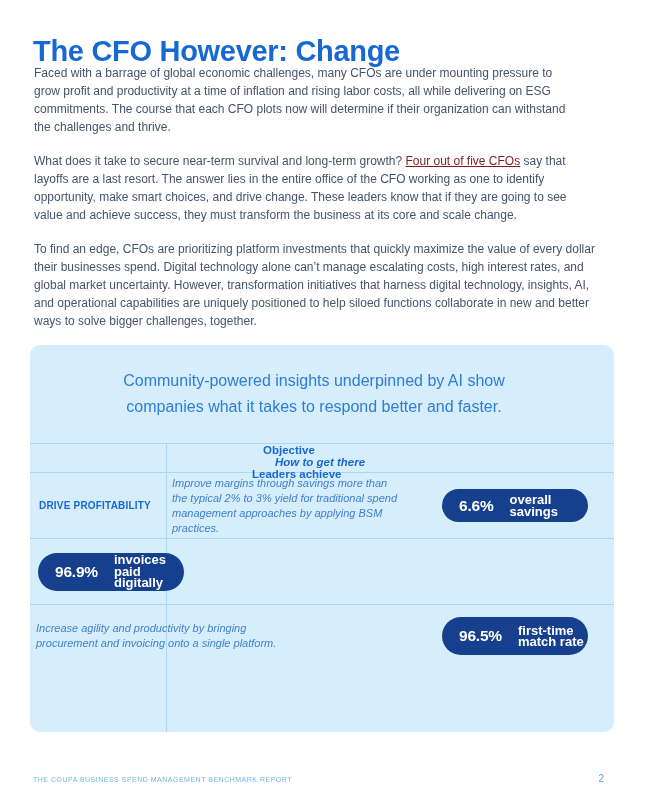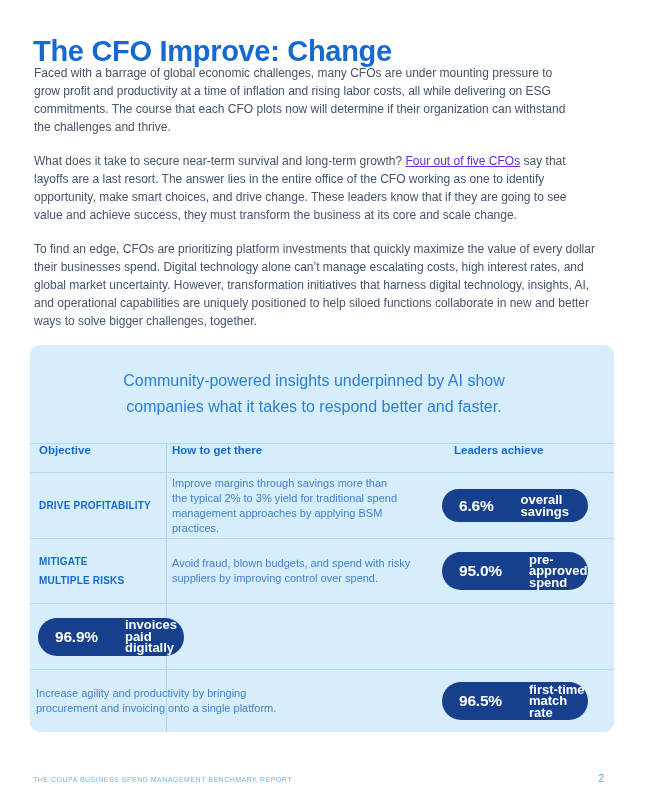--- a/index.html
+++ b/index.html
@@ -9,75 +9,75 @@
   }
   .page-title {
     position:absolute; left:33px; top:16px;
     font-size:29px; font-weight:bold; color:#1769d2; letter-spacing:-0.3px;
   }
   .body-copy {
     position:absolute; left:34px; top:64px; width:604px;
     font-size:12px; line-height:18px; color:#45546b;
   }
   .body-copy p { margin:0 0 16px 0; white-space:pre-line; }
-  .inline-link { color:#6d28d9; text-decoration:underline; cursor:pointer; }
+  .inline-link { color:#7f1d1d; text-decoration:underline; cursor:pointer; }
 
   .callout {
     position:absolute; left:30px; top:345px; width:584px; height:387px;
     background:#d6edfb; border-radius:10px;
   }
   .callout-heading {
     position:absolute; top:23px; left:0; right:16px; text-align:center;
     font-size:16px; line-height:26px; color:#2e7dd6; white-space:pre-line;
   }
   .divider-v {
     position:absolute; left:136px; top:98px; bottom:0; width:1px; background:#abd7f3;
   }
   .ctable { position:absolute; top:98px; left:0; right:0; bottom:0; }
   .thead {
-    display:flex; height:30px; box-sizing:border-box;
+    display:flex; align-items:center; height:30px; box-sizing:border-box;
     border-top:1px solid #abd7f3; border-bottom:1px solid #abd7f3;
-    font-size:11.5px; font-weight:bold; color:#1769d2;
+    font-size:11.5px; font-weight:bold; color:#1769d2;flex-direction:column;
   }
   .col-obj  { flex:none; width:136px; padding-left:9px;  box-sizing:border-box; }
-  .col-how  { flex:1;  padding-left:6px; padding-right:10px; box-sizing:border-box; }
+  .col-how  { flex:1;  padding-left:6px; padding-right:10px; box-sizing:border-box;font-style:italic; }
   .col-lead { flex:none; width:180px; box-sizing:border-box; }
   .thead .col-lead { padding-left:20px; }
   .trow { display:flex; align-items:center; border-bottom:1px solid #abd7f3; box-sizing:border-box; }
   .trow.r1 { height:66px; } .trow.r2 { height:65px; }
   .trow.r3 { height:66px; } .trow.r4 { height:62px; border-bottom:none; }
   .obj-label {
     font-size:10px; font-weight:bold; color:#1769d2;
     line-height:19px; letter-spacing:0.2px; white-space:pre-line;
   }
   .how-text { font-size:11px; color:#4181cd; line-height:15px; white-space:pre-line; }
   .pill {
     margin-left:8px; width:146px; box-sizing:border-box; background:#16408e;
     border-radius:20px; color:#ffffff; display:flex; align-items:center;
-    padding-left:17px; gap:27px;
+    padding-left:17px; gap:16px;
   }
   .pill.short { height:33px; }
   .pill.tall  { height:38px; }
   .pill-stat  { font-size:15.5px; font-weight:bold; letter-spacing:-0.2px; }
   .pill-label { font-size:13px; font-weight:bold; line-height:11.5px; white-space:pre-line; }
 
   .footer-title {
     position:absolute; left:33px; top:776px;
     font-size:7px; letter-spacing:0.5px; color:#74b5e5;
   }
   .footer-page {
     position:absolute; right:42px; top:773px; font-size:10px; color:#5ca3da;
   }
 </style>
 </head>
 <body>
 
 <div class="page">
 
-  <h1 class="page-title">The CFO Improve: Change</h1>
+  <h1 class="page-title">The CFO However: Change</h1>
 
   <div class="body-copy">
     <p>Faced with a barrage of global economic challenges, many CFOs are under mounting pressure to
 grow profit and productivity at a time of inflation and rising labor costs, all while delivering on ESG
 commitments. The course that each CFO plots now will determine if their organization can withstand
 the challenges and thrive.</p>
     <p><span>What does it take to secure near-term survival and long-term growth? </span><a class="inline-link">Four out of five CFOs</a><span> say that
 layoffs are a last resort. The answer lies in the entire office of the CFO working as one to identify
 opportunity, make smart choices, and drive change. These leaders know that if they are going to see
 value and achieve success, they must transform the business at its core and scale change.</span></p>
@@ -110,37 +110,20 @@
 management approaches by applying BSM practices.</div>
           </div>
         <div class="col-lead">
           <div class="pill short">
             <span class="pill-stat">6.6%</span>
             <span class="pill-label">overall savings</span>
           </div>
         </div>
       </div>
 
-      <div class="trow r2">
-        <div class="col-obj">
-            <div class="obj-label">MITIGATE
-MULTIPLE RISKS</div>
-          </div>
-        <div class="col-how">
-            <div class="how-text">Avoid fraud, blown budgets, and spend with risky
-suppliers by improving control over spend.</div>
-          </div>
-        <div class="col-lead">
-          <div class="pill tall">
-            <span class="pill-stat">95.0%</span>
-            <span class="pill-label">pre-approved
-spend</span>
-          </div>
-        </div>
-      </div>
 
       <div class="trow r3">
         <div class="col-lead">
           <div class="pill tall">
             <span class="pill-stat">96.9%</span>
             <span class="pill-label">invoices paid
 digitally</span>
           </div>
         </div>
       </div>

